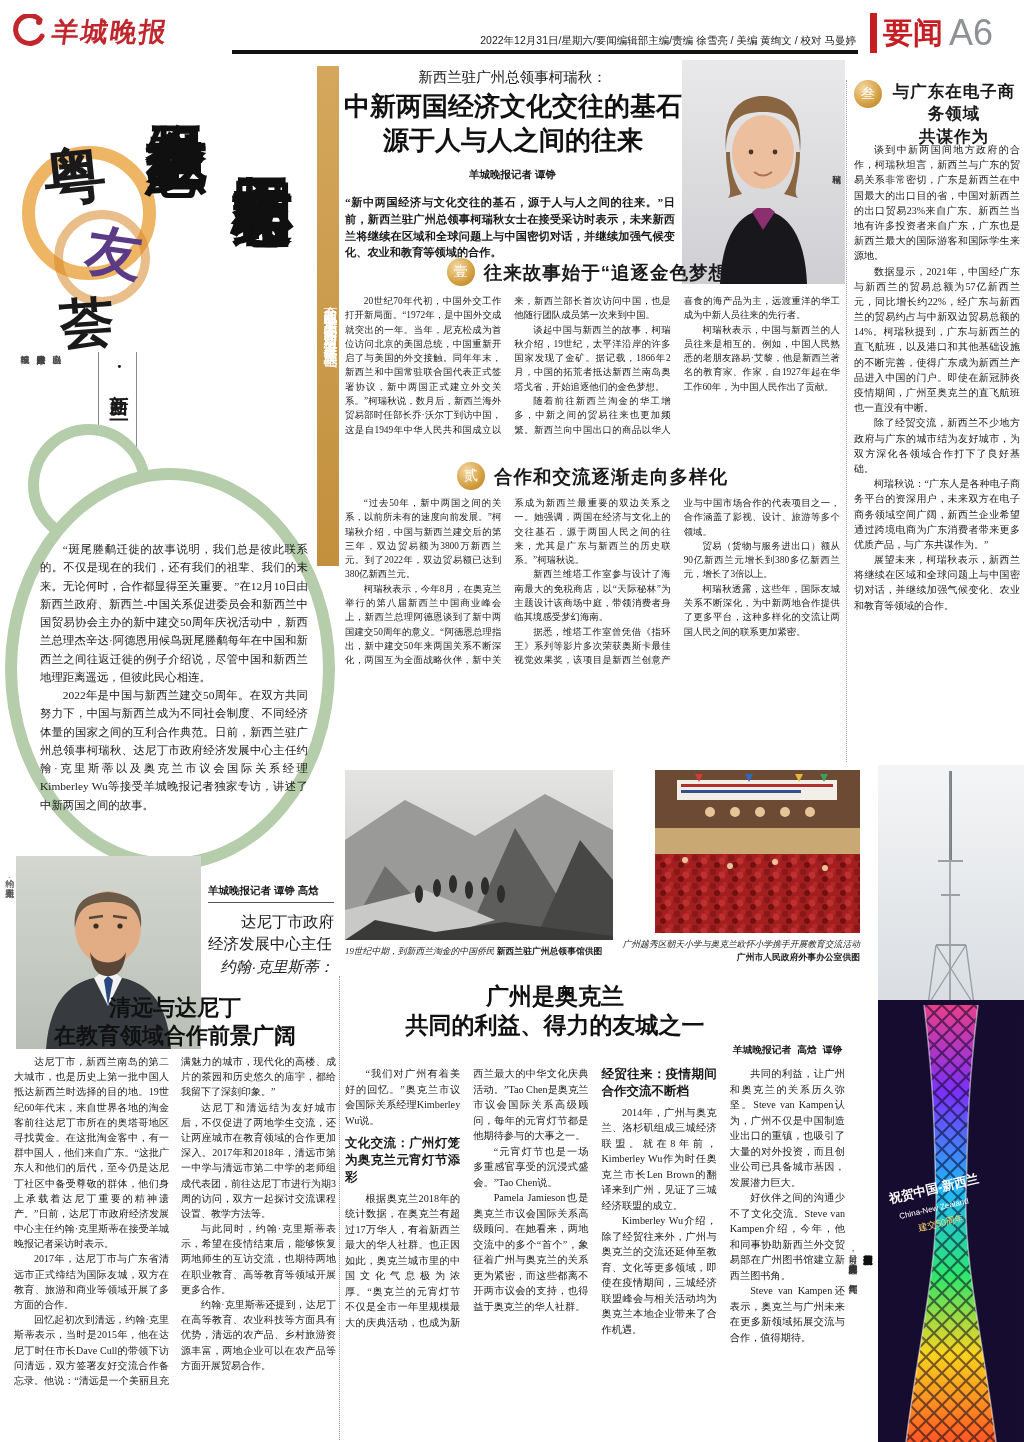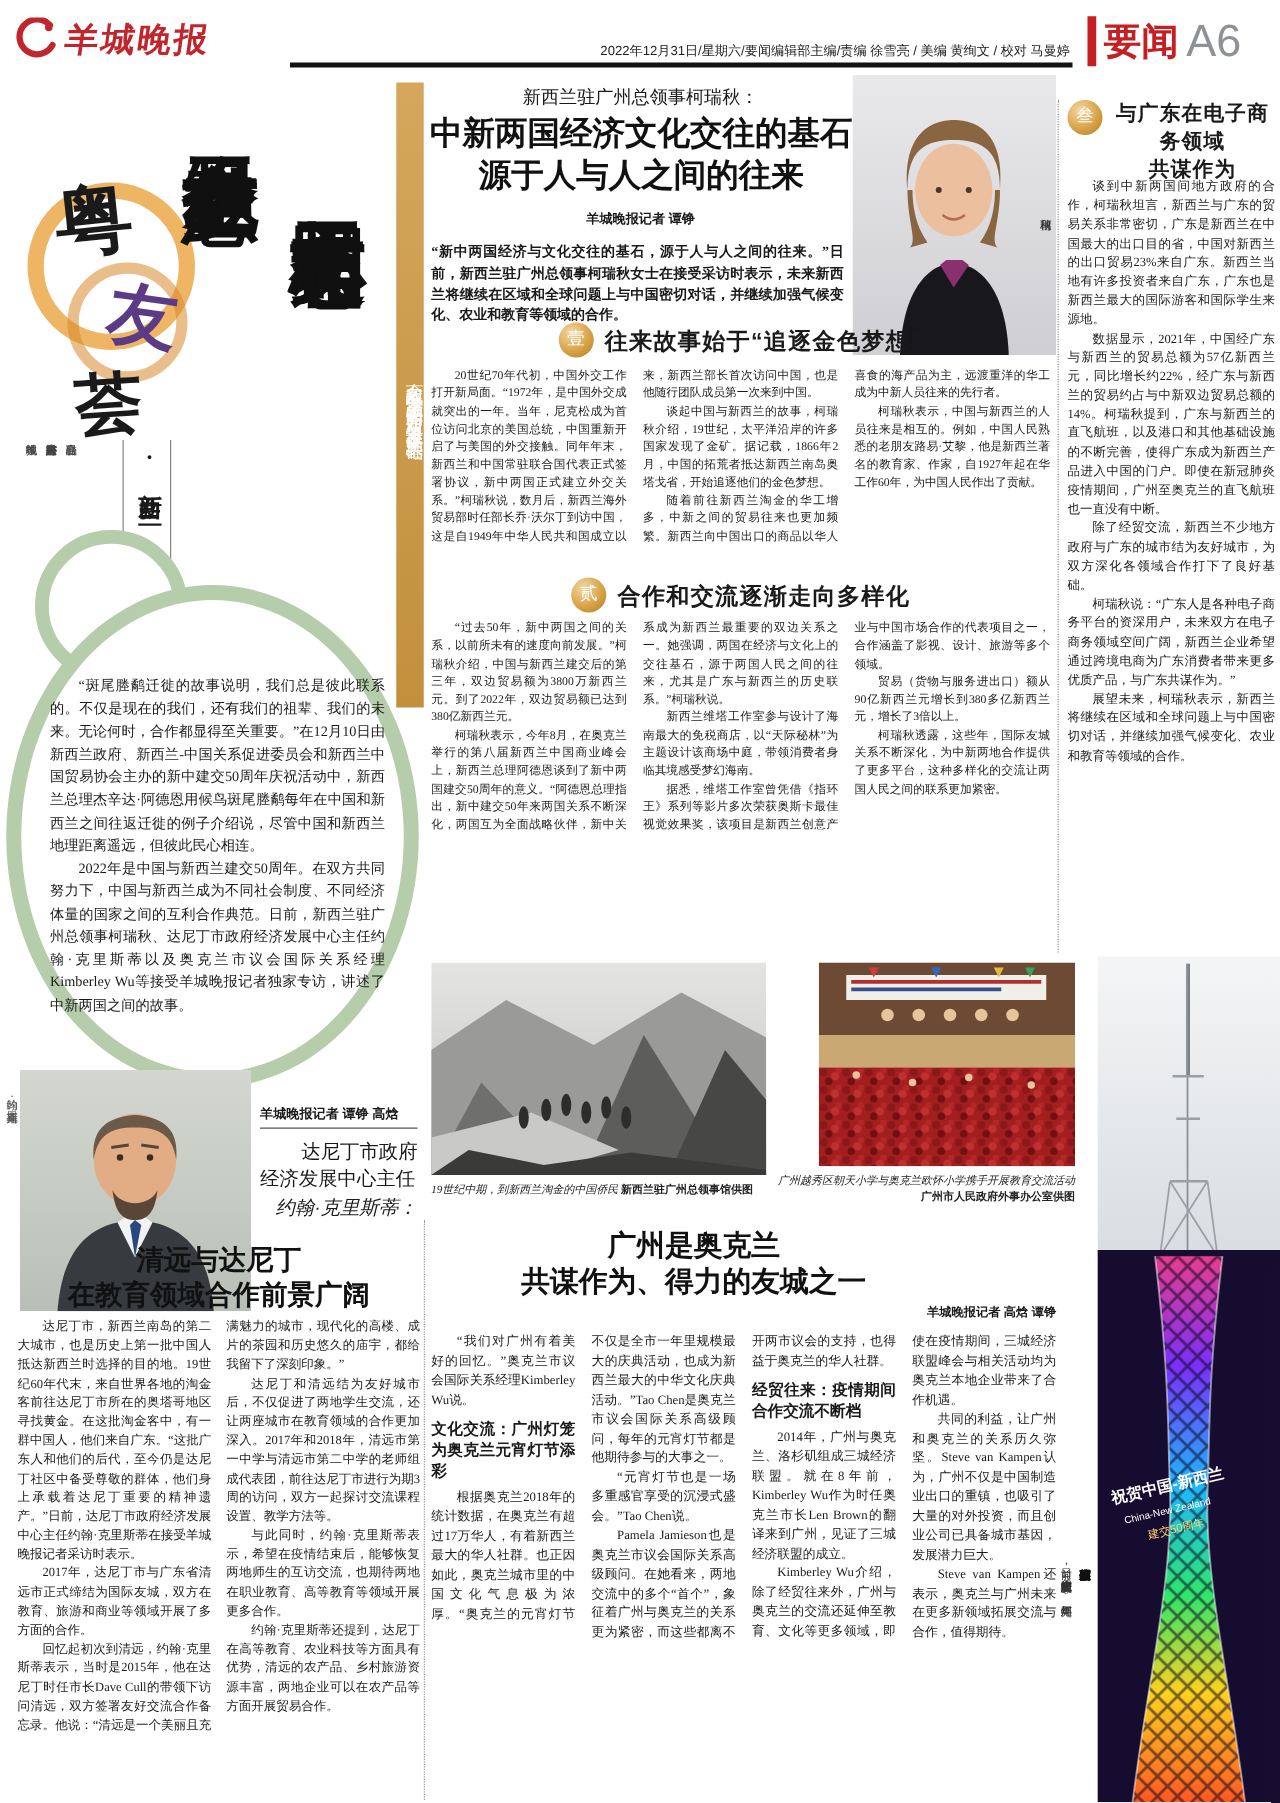--- a/index.html
+++ b/index.html
@@ -316,29 +316,30 @@
       <p class="bodyp">2017年，达尼丁市与广东省清远市正式缔结为国际友城，双方在教育、旅游和商业等领域开展了多方面的合作。</p>
       <p class="bodyp">回忆起初次到清远，约翰·克里斯蒂表示，当时是2015年，他在达尼丁时任市长Dave Cull的带领下访问清远，双方签署友好交流合作备忘录。他说：“清远是一个美丽且充满魅力的城市，现代化的高楼、成片的茶园和历史悠久的庙宇，都给我留下了深刻印象。”</p>
       <p class="bodyp">达尼丁和清远结为友好城市后，不仅促进了两地学生交流，还让两座城市在教育领域的合作更加深入。2017年和2018年，清远市第一中学与清远市第二中学的老师组成代表团，前往达尼丁市进行为期3周的访问，双方一起探讨交流课程设置、教学方法等。</p>
       <p class="bodyp">与此同时，约翰·克里斯蒂表示，希望在疫情结束后，能够恢复两地师生的互访交流，也期待两地在职业教育、高等教育等领域开展更多合作。</p>
       <p class="bodyp">约翰·克里斯蒂还提到，达尼丁在高等教育、农业科技等方面具有优势，清远的农产品、乡村旅游资源丰富，两地企业可以在农产品等方面开展贸易合作。</p>
     </div>
 
   <div class="abs dotv" style="left:339px;top:976px;height:464px;"></div>
   <div class="abs bigtitle" style="left:345px;top:982px;width:420px;font-size:23px;line-height:1.25;">
     <div>广州是奥克兰</div>
-    <div>共谋作为、得力的友城之一</div>
-  </div>
-  <div class="abs byline" style="left:730px;top:1044px;width:115px;text-align:right;font-size:9.8px;">羊城晚报记者 高焓 谭铮</div>
+    <div>共同的利益、得力的友城之一</div>
+  </div>
+  <div class="abs byline" style="left:730px;top:1044px;width:115px;text-align:center;font-size:9.8px;font-family:Liberation Mono, monospace;">羊城晚报记者 高焓 谭铮</div>
   <div class="abs just cols4" style="left:345px;top:1066px;width:500px;height:376px;line-height:1.5;">
       <p class="bodyp">“我们对广州有着美好的回忆。”奥克兰市议会国际关系经理Kimberley Wu说。</p>
       <h3 class="colhead">文化交流：广州灯笼为奥克兰元宵灯节添彩</h3>
       <p class="bodyp">根据奥克兰2018年的统计数据，在奥克兰有超过17万华人，有着新西兰最大的华人社群。也正因如此，奥克兰城市里的中国文化气息极为浓厚。“奥克兰的元宵灯节不仅是全市一年里规模最大的庆典活动，也成为新西兰最大的中华文化庆典活动。”Tao Chen是奥克兰市议会国际关系高级顾问，每年的元宵灯节都是他期待参与的大事之一。</p>
       <p class="bodyp">“元宵灯节也是一场多重感官享受的沉浸式盛会。”Tao Chen说。</p>
       <p class="bodyp">Pamela Jamieson也是奥克兰市议会国际关系高级顾问。在她看来，两地交流中的多个“首个”，象征着广州与奥克兰的关系更为紧密，而这些都离不开两市议会的支持，也得益于奥克兰的华人社群。</p>
       <h3 class="colhead">经贸往来：疫情期间合作交流不断档</h3>
       <p class="bodyp">2014年，广州与奥克兰、洛杉矶组成三城经济联盟。就在8年前，Kimberley Wu作为时任奥克兰市长Len Brown的翻译来到广州，见证了三城经济联盟的成立。</p>
       <p class="bodyp">Kimberley Wu介绍，除了经贸往来外，广州与奥克兰的交流还延伸至教育、文化等更多领域，即使在疫情期间，三城经济联盟峰会与相关活动均为奥克兰本地企业带来了合作机遇。</p>
       <p class="bodyp">共同的利益，让广州和奥克兰的关系历久弥坚。Steve van Kampen认为，广州不仅是中国制造业出口的重镇，也吸引了大量的对外投资，而且创业公司已具备城市基因，发展潜力巨大。</p>
+      <p class="bodyp">好伙伴之间的沟通少不了文化交流。Steve van Kampen介绍，今年，他和同事协助新西兰外交贸易部在广州图书馆建立新西兰图书角。</p>
       <p class="bodyp">Steve van Kampen还表示，奥克兰与广州未来在更多新领域拓展交流与合作，值得期待。</p>
     </div>
 
 </div>
 
 </body></html>

